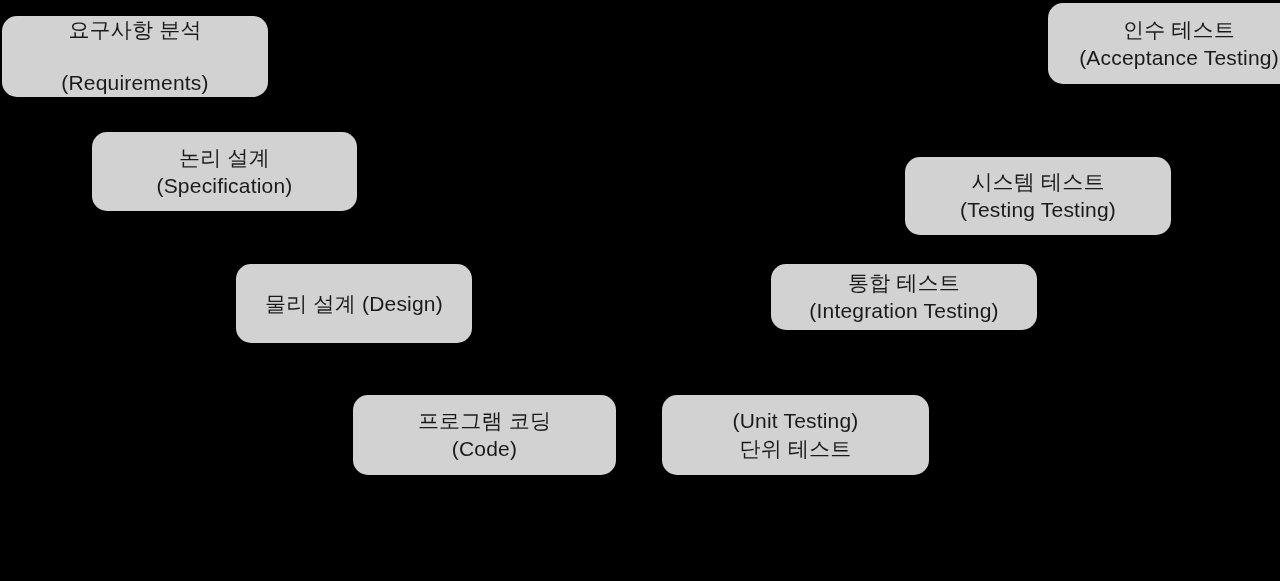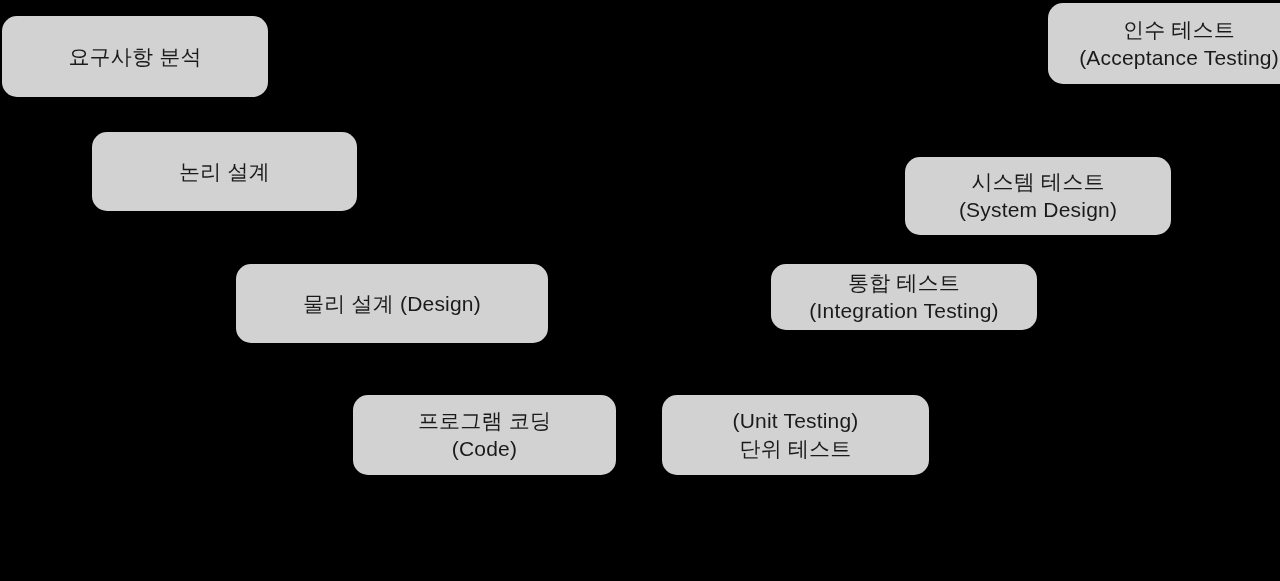--- a/index.html
+++ b/index.html
@@ -26,41 +26,43 @@
     align-items: center;
     justify-content: center;
     text-align: center;
     font-size: 21px;
     line-height: 1.32;
     letter-spacing: 0.2px;
   }
   .box span { display: block; white-space: nowrap; }
 
   
-  #box-requirements  { left: 2px;    top: 16px;  width: 266px; height: 81px; }
+  #box-requirements  { left: 2px;    top: 16px;  width: 266px; height: 81px; justify-content: space-between; }
   #box-specification { left: 92px;   top: 132px; width: 265px; height: 79px; }
-  #box-design        { left: 236px;  top: 264px; width: 312px; height: 79px; }
+  #box-design        { left: 236px;  top: 264px; width: 236px; height: 79px; }
   #box-code          { left: 353px;  top: 395px; width: 263px; height: 80px; }
   
   #box-unit          { left: 662px;  top: 395px; width: 267px; height: 80px; }
   #box-integration   { left: 771px;  top: 264px; width: 266px; height: 66px; }
   #box-system        { left: 905px;  top: 133px; width: 266px; height: 78px; margin-top: 24px; }
   #box-acceptance    { left: 1048px; top: 3px;   width: 262px; height: 81px; }
 </style>
 </head>
 <body>
 
 <div id="canvas">
 
   <div class="box" id="box-requirements">
     <span>요구사항 분석</span>
+    <span>(Requirements)</span>
   </div>
 
   <div class="box" id="box-specification">
     <span>논리 설계</span>
+    <span>(Specification)</span>
   </div>
 
   <div class="box" id="box-design">
     <span>물리 설계 (Design)</span>
     <span></span>
   </div>
 
   <div class="box" id="box-code">
     <span>프로그램 코딩</span>
     <span>(Code)</span>
@@ -71,21 +73,21 @@
     <span>단위 테스트</span>
   </div>
 
   <div class="box" id="box-integration">
     <span>통합 테스트</span>
     <span>(Integration Testing)</span>
   </div>
 
   <div class="box" id="box-system">
     <span>시스템 테스트</span>
-    <span>(System Design)</span>
+    <span>(Testing Testing)</span>
   </div>
 
   <div class="box" id="box-acceptance">
     <span>인수 테스트</span>
     <span>(Acceptance Testing)</span>
   </div>
 
 </div>
 
 </body></html>

